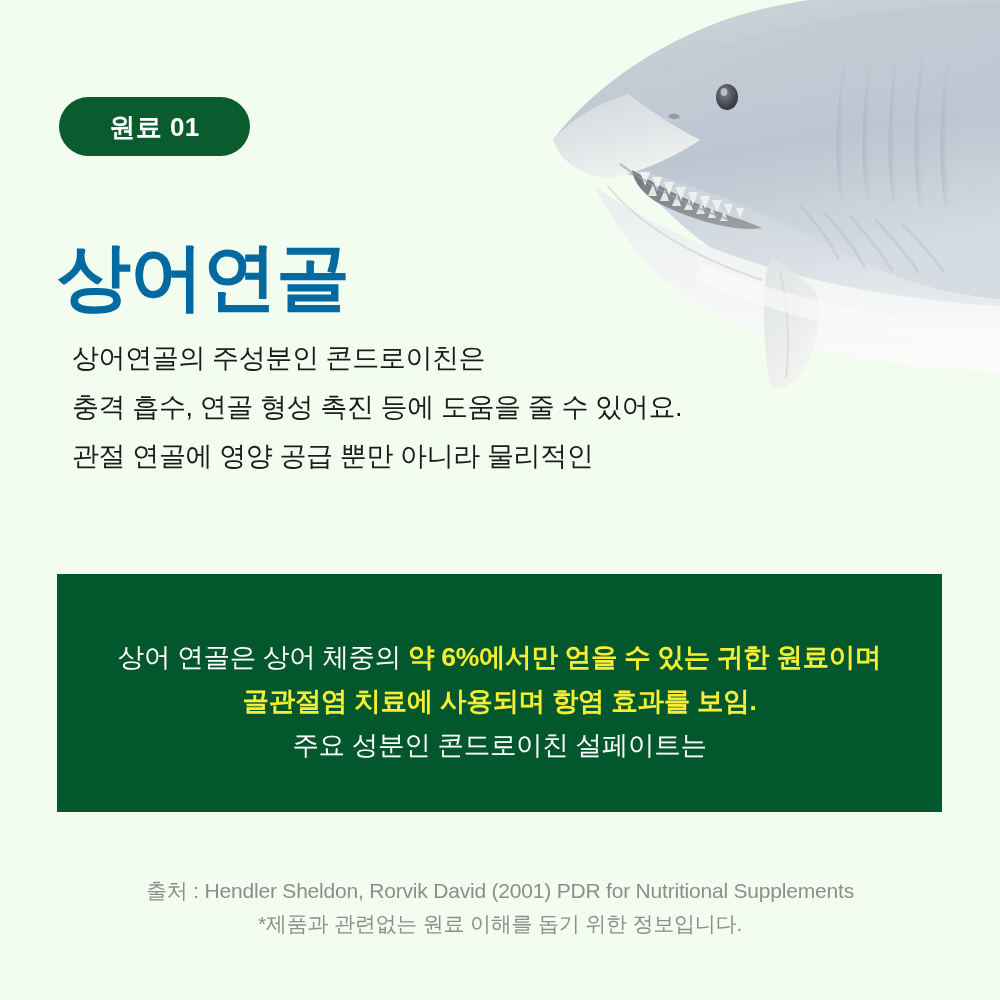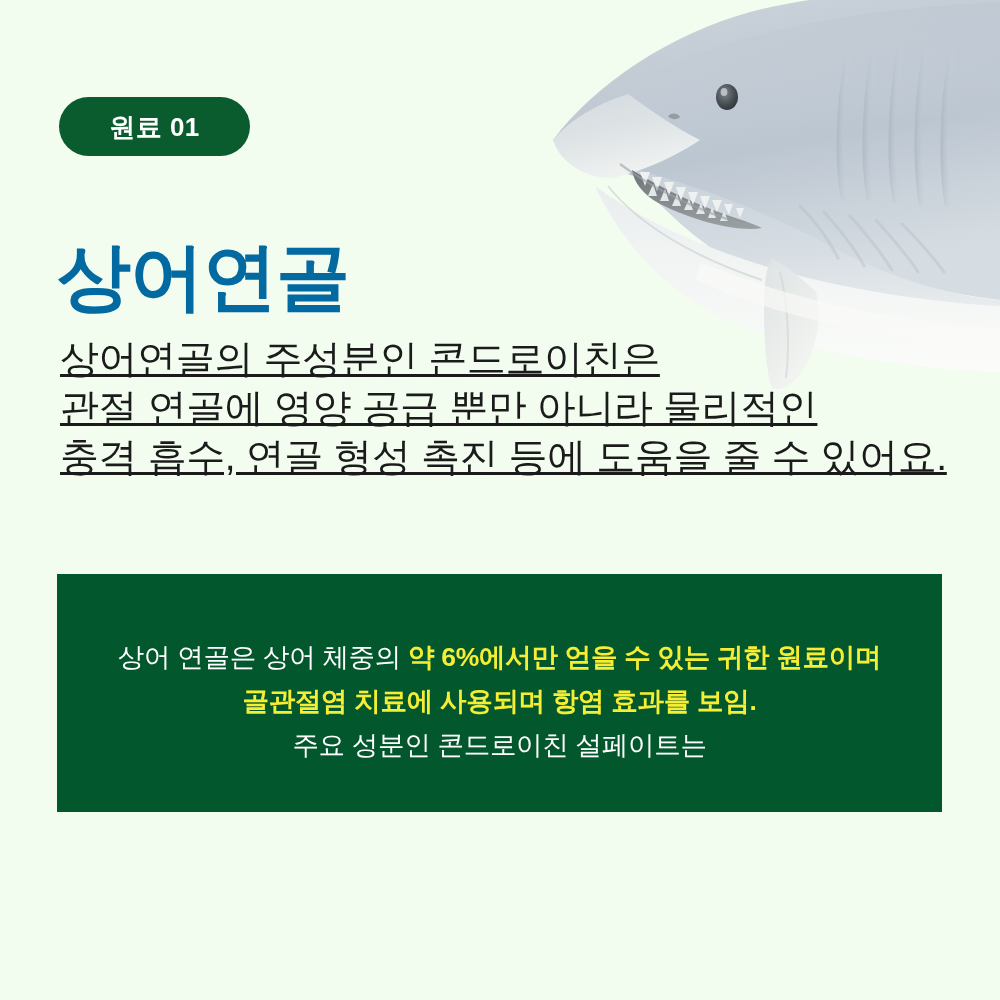--- a/index.html
+++ b/index.html
@@ -65,29 +65,28 @@
     font-size: 74px;
     font-weight: bold;
     letter-spacing: -1px;
     line-height: 1.1;
     white-space: nowrap;
   }
 
   
   .body-copy {
     position: absolute;
-    left: 60px;
+    left: 72px;
     top: 334px;
     width: 880px;
     color: #1b1b1b;
-    font-size: 39px;
+    font-size: 27px;
     font-weight: normal;
     line-height: 49px;
     letter-spacing: -0.4px;
-    text-decoration: underline;
   }
   .body-copy .line { display: block; white-space: nowrap; }
 
   
   .callout {
     position: absolute;
     left: 57px;
     top: 574px;
     width: 885px;
     height: 238px;
@@ -258,27 +257,31 @@
   </div>
 
   <div class="badge">
     <span class="badge-label">원료 01</span>
   </div>
 
   <h1 class="title">상어연골</h1>
 
   <div class="body-copy">
     <span class="line">상어연골의 주성분인 콘드로이친은</span>
+    <span class="line">충격 흡수, 연골 형성 촉진 등에 도움을 줄 수 있어요.</span>
     <span class="line">관절 연골에 영양 공급 뿐만 아니라 물리적인</span>
-    <span class="line">충격 흡수, 연골 형성 촉진 등에 도움을 줄 수 있어요.</span>
   </div>
 
   <div class="callout">
     <span class="cline bold"><span class="wt">상어 연골은 상어 체중의 </span><span class="hl">약 6%에서만 얻을 수 있는 귀한 원료이며</span></span>
 
     <span class="cline bold"><span class="hl">골관절염 치료에 사용되며 항염 효과를 보임.</span></span>
 
     <span class="cline">주요 성분인 콘드로이친 설페이트는</span>
 
   </div>
 
+  <div class="footer">
+    <span class="fline">출처 : Hendler Sheldon, Rorvik David (2001) PDR for Nutritional Supplements</span>
+    <span class="fline">*제품과 관련없는 원료 이해를 돕기 위한 정보입니다.</span>
+  </div>
 
 </div>
 
 </body></html>

